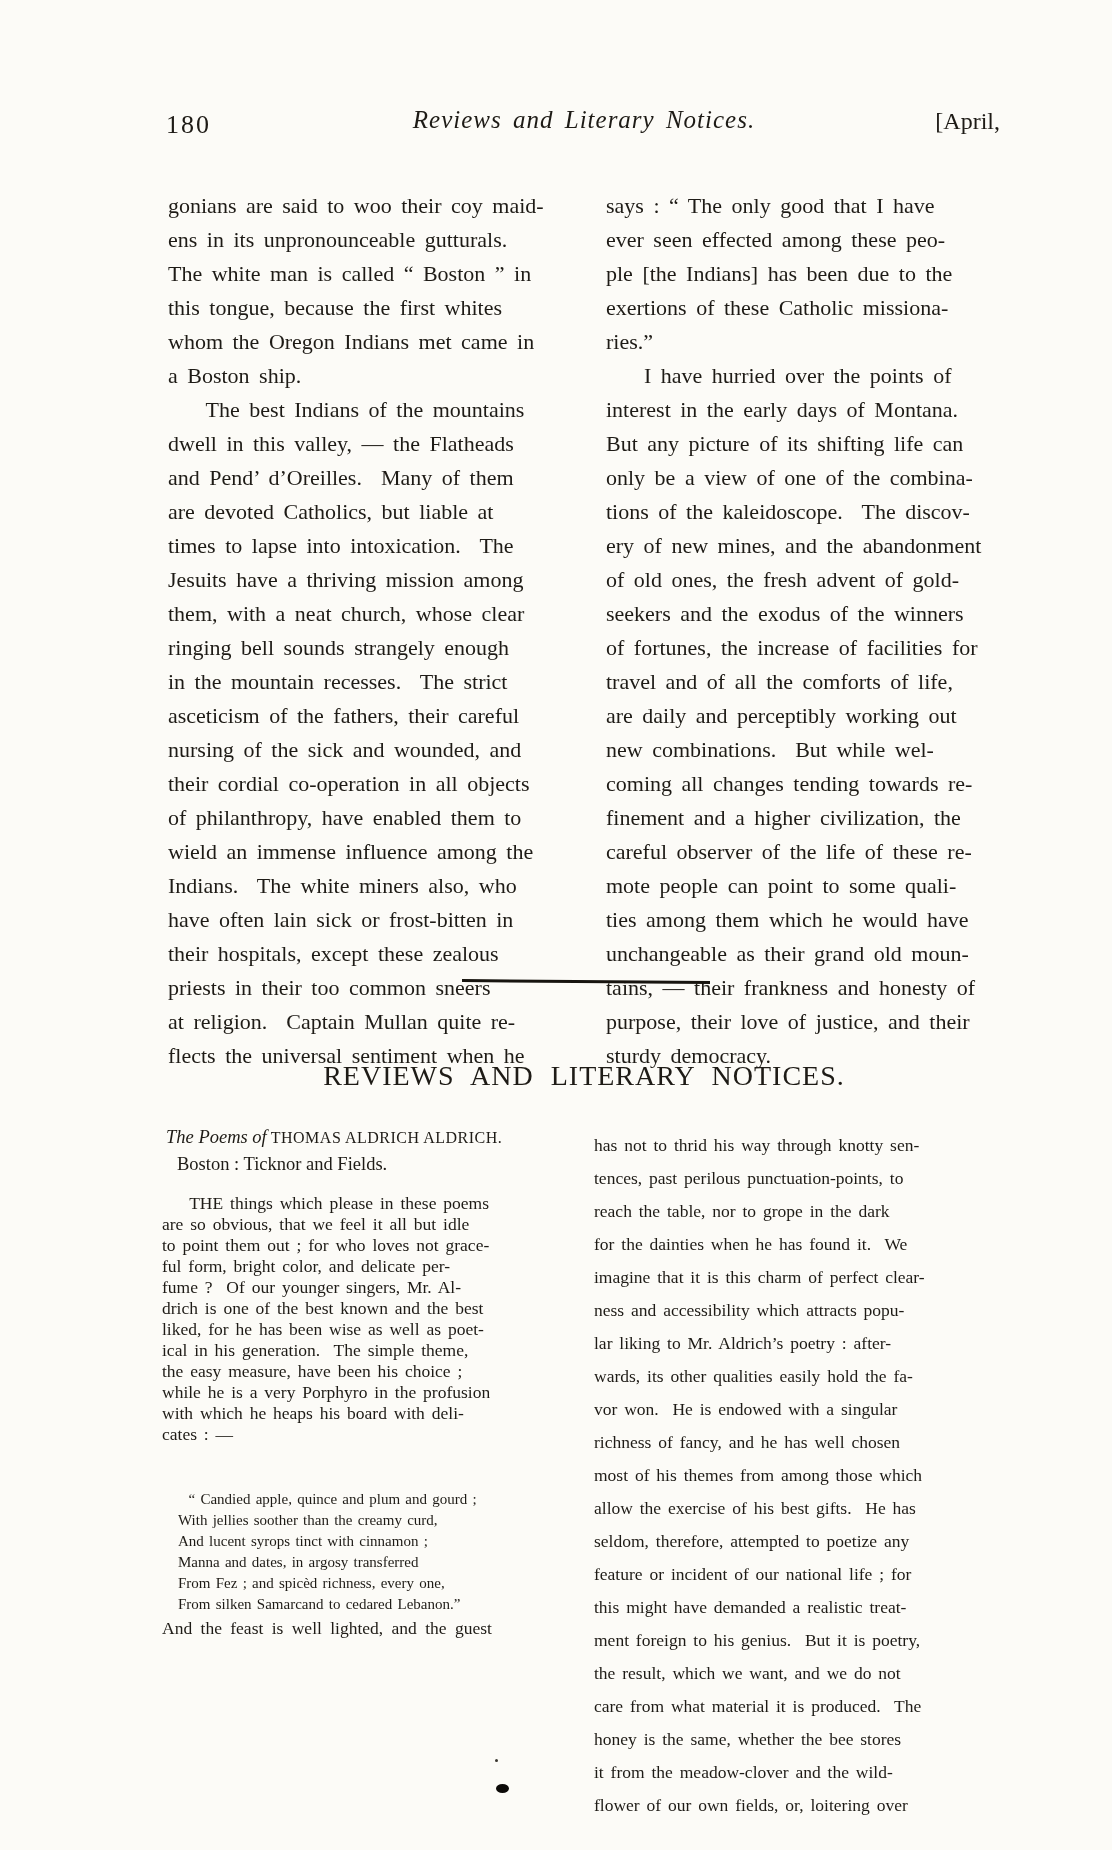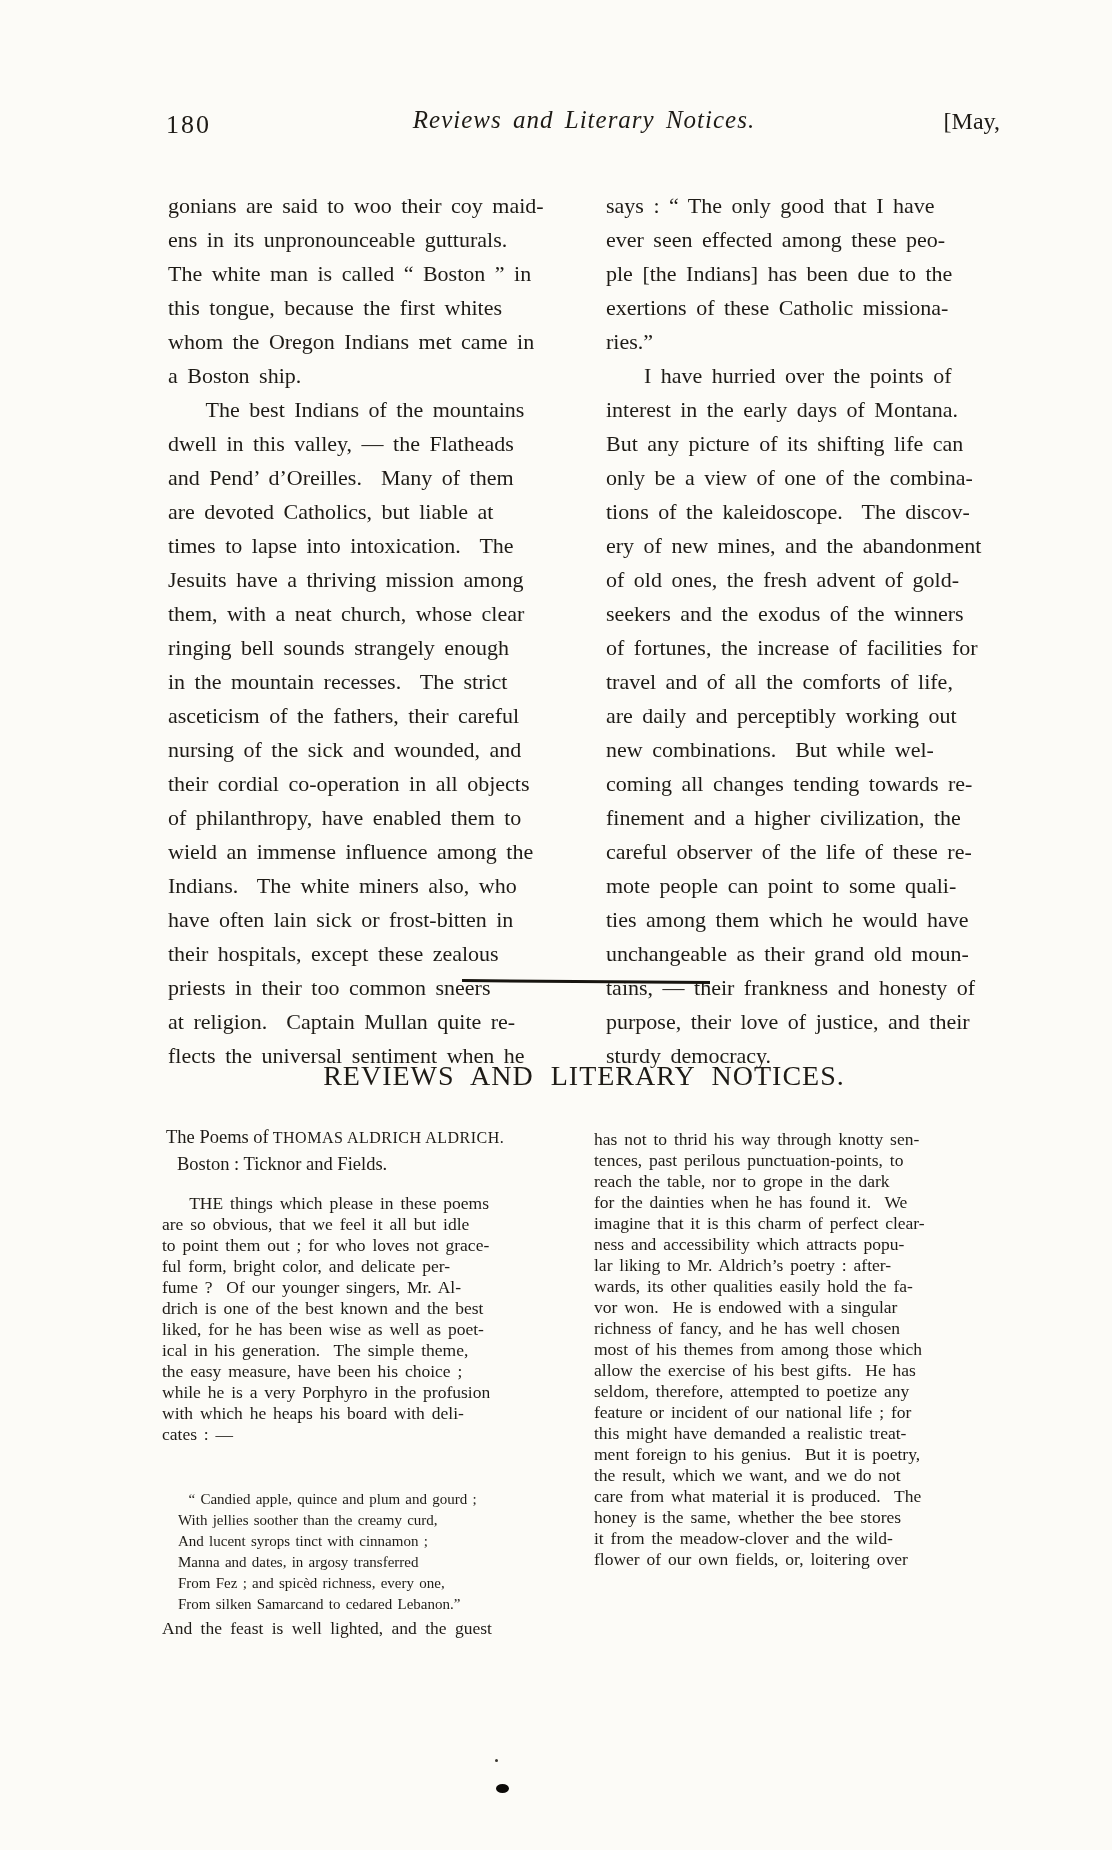--- a/index.html
+++ b/index.html
@@ -55,32 +55,32 @@
   .sec-heading {
     left: 168px; top: 1060px; width: 832px;
     text-align: center;
     font-size: 28px;
     letter-spacing: 1px;
     word-spacing: 9px;
   }
 
   
   .citation { left: 166px; top: 1124px; width: 410px; line-height: 26px; }
-  .cit-italic { font-size: 18.5px; }
+  .cit-italic { font-style: italic; font-size: 18.5px; }
   .cit-author { font-size: 16px; letter-spacing: 0.5px; }
   .cit-publisher { margin-left: 11px; font-size: 18.5px; }
 
   
   .review-col {
     white-space: pre;
     font-size: 17.5px;
     word-spacing: 2.5px;
   }
   .review-left  { left: 162px; top: 1193px; width: 410px; line-height: 21px; }
-  .review-right { left: 594px; top: 1129px; width: 416px; line-height: 21px; }
+  .review-right { left: 594px; top: 1129px; width: 416px; line-height: 33px; }
   .poem {
     left: 178px; top: 1489px; width: 400px;
     white-space: pre;
     font-size: 15px;
     line-height: 20.9px;
     word-spacing: 1.5px;
   }
   .feast-line {
     left: 162px; top: 1618px; width: 412px;
     white-space: pre;
@@ -102,21 +102,21 @@
 </style>
 </head>
 <body>
 
 <div class="page">
 
   <span class="abs pageno">180</span>
 
   <div class="abs running-title">Reviews and Literary Notices.</div>
 
-  <span class="abs issue-label">[May,</span>
+  <span class="abs issue-label">[April,</span>
 
   <div class="abs colblock upper-left">gonians are said to woo their coy maid-
 ens in its unpronounceable gutturals.
 The white man is called “ Boston ” in
 this tongue, because the first whites
 whom the Oregon Indians met came in
 a Boston ship.
     The best Indians of the mountains
 dwell in this valley, — the Flatheads
 and Pend’ d’Oreilles.  Many of them

